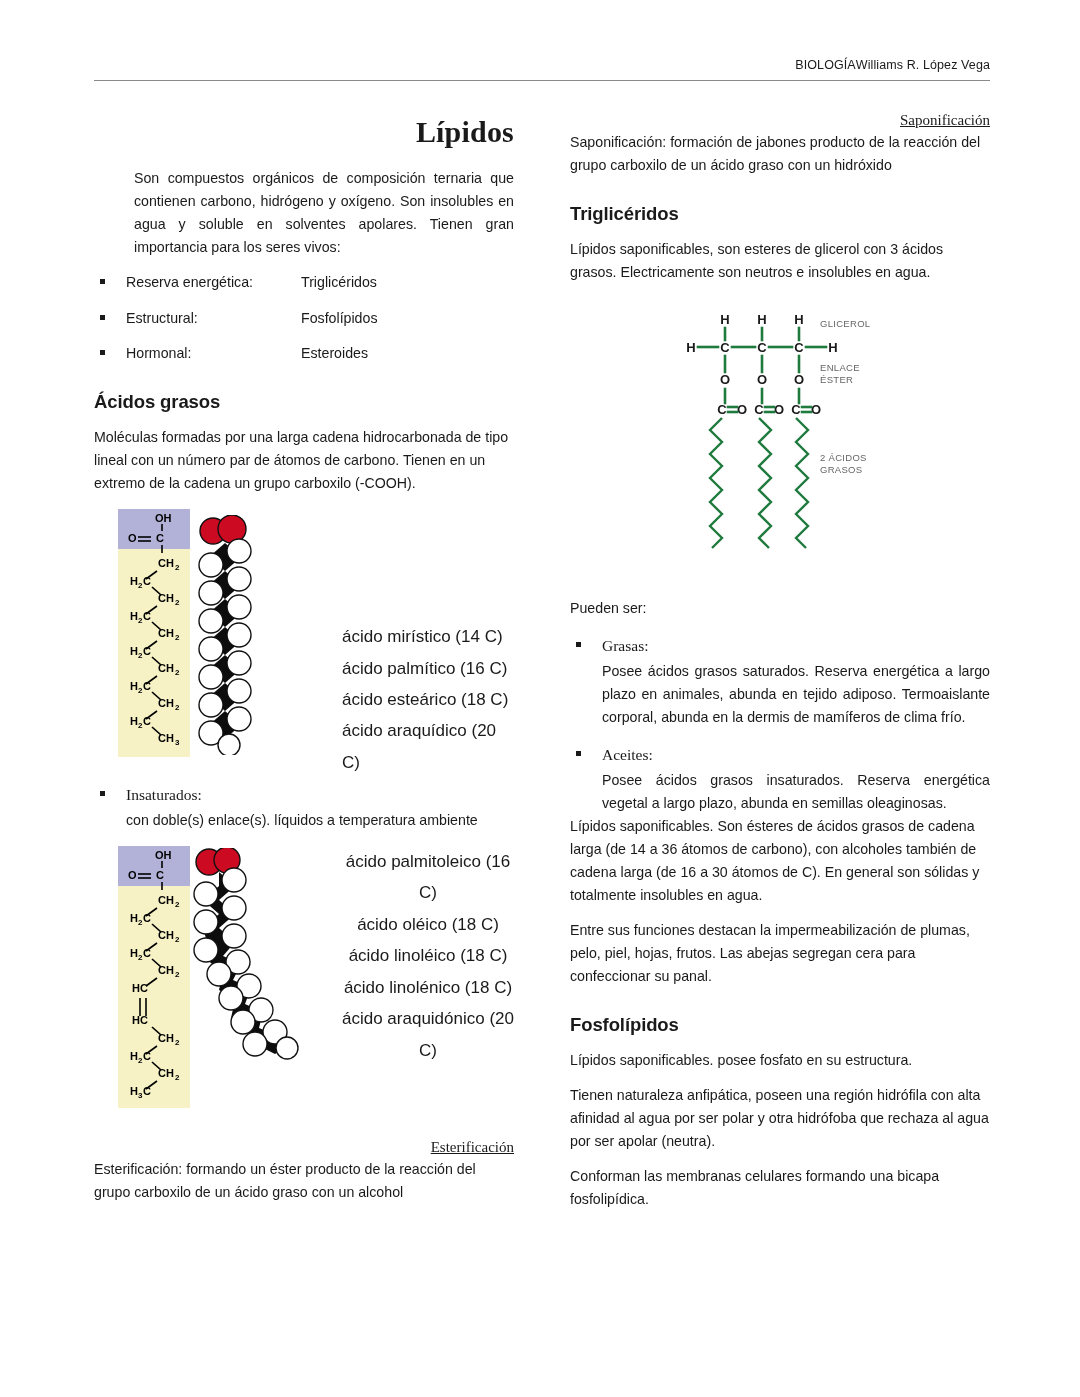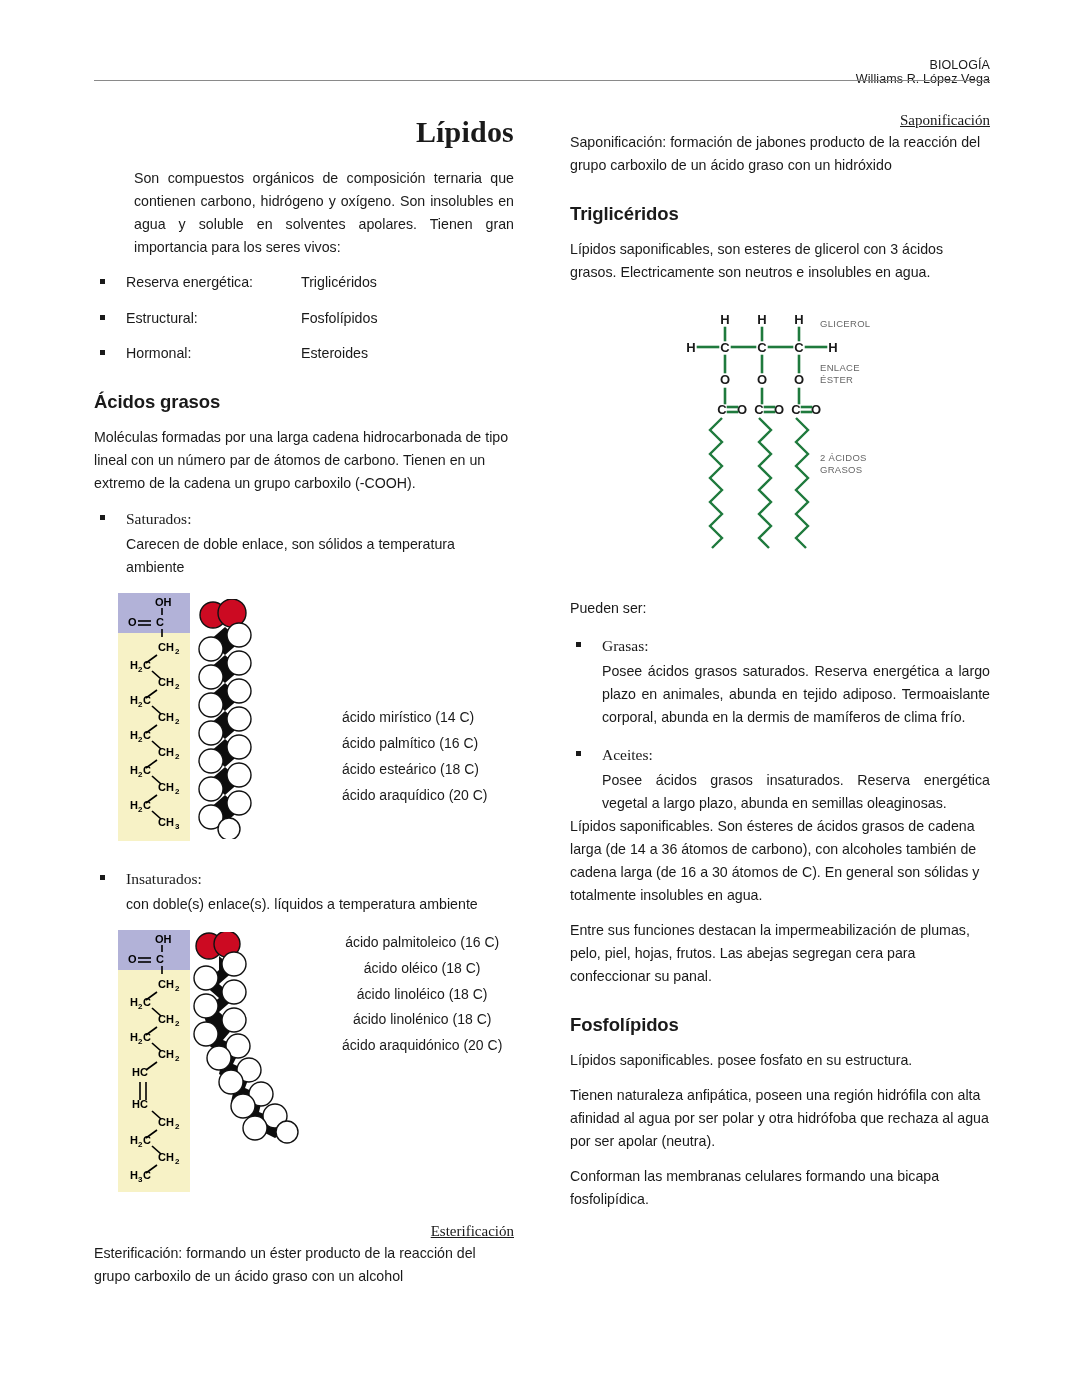--- a/index.html
+++ b/index.html
@@ -22,26 +22,25 @@
     height: 1397px;
   }
 
   
   .header {
     position: absolute;
     left: 94px;
     top: 58px;
     width: 896px;
     display: flex;
-    justify-content: center;
+    justify-content: flex-end;
     align-items: flex-end;
     font-size: 12.5px;
     letter-spacing: 0.1px;
     color: #1a1a1a;
-    flex-direction: column;
   }
   .header-rule {
     position: absolute;
     left: 94px;
     top: 80px;
     width: 896px;
     height: 1px;
     background: #8a8a8a;
   }
 
@@ -146,21 +145,21 @@
 
   .fa-space {
     position: absolute;
     left: 95px;
     top: 6px;
   }
   .fa-labels {
     position: absolute;
     left: 248px;
     top: 112px;
-    font-size: 14px;
+    font-size: 17px;
     line-height: 1.85;
   }
   .fa-fig.unsat .fa-labels { top: 0px; text-align: center; }
 
   
   .tg-fig {
     position: relative;
     height: 265px;
     margin: 20px 0 10px 0;
   }
@@ -207,26 +206,20 @@
         <div class="kv">
           <span class="k">Hormonal:</span>
           <span class="v">Esteroides</span>
         </div>
       </li>
     </ul>
 
     <h2 class="sect">Ácidos grasos</h2>
     <p class="body">Moléculas formadas por una larga cadena hidrocarbonada de tipo lineal con un número par de átomos de carbono. Tienen en un extremo de la cadena un grupo carboxilo (-COOH).</p>
 
-    <ul class="blist">
-      <li style="margin-bottom:2px;">
-        <span class="serif-term">Saturados:</span>
-        <span class="sub-desc">Carecen de doble enlace, son sólidos a temperatura ambiente</span>
-      </li>
-    </ul>
 
     <div class="fa-fig">
       <div class="fa-struct">
         <svg width="72" height="248" viewBox="0 0 72 248">
           <rect x="0" y="0" width="72" height="40" fill="#b2b2d8"></rect>
           <rect x="0" y="40" width="72" height="208" fill="#f7f2c6"></rect>
           <g font-family="'Liberation Sans', sans-serif" font-size="11" font-weight="bold" fill="#000">
             <text x="37" y="13">OH</text>
             <text x="10" y="33">O</text>
             <text x="38" y="33">C</text>

